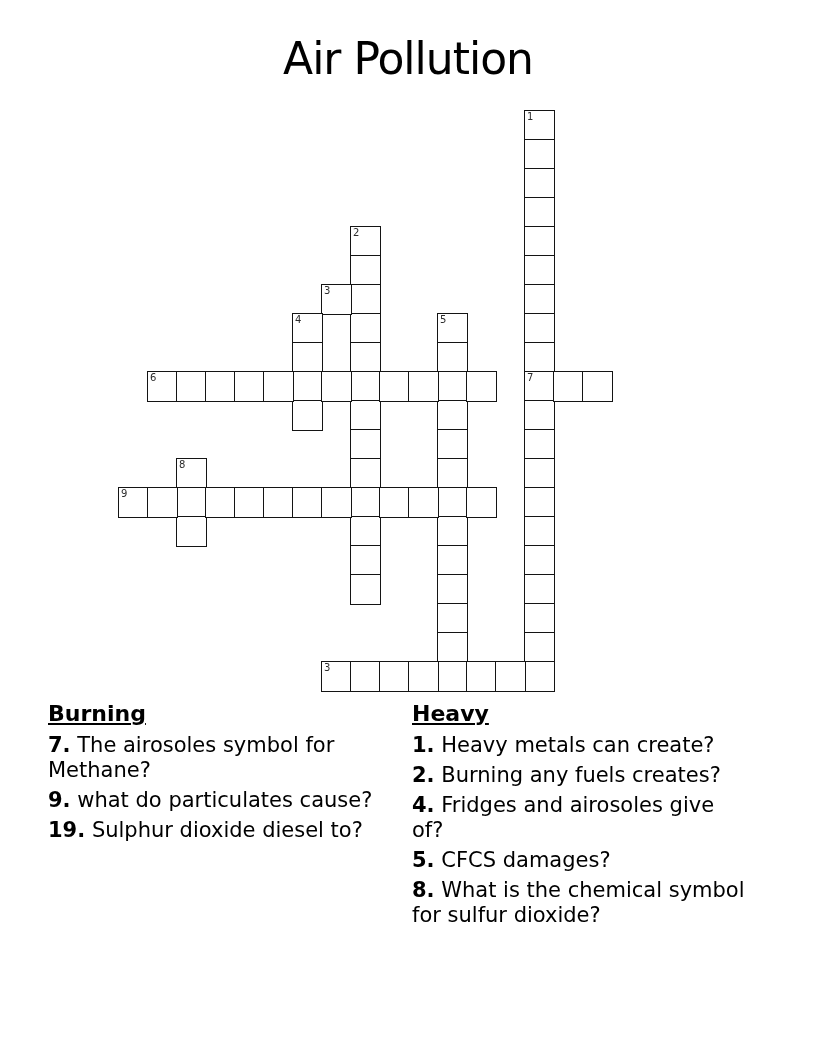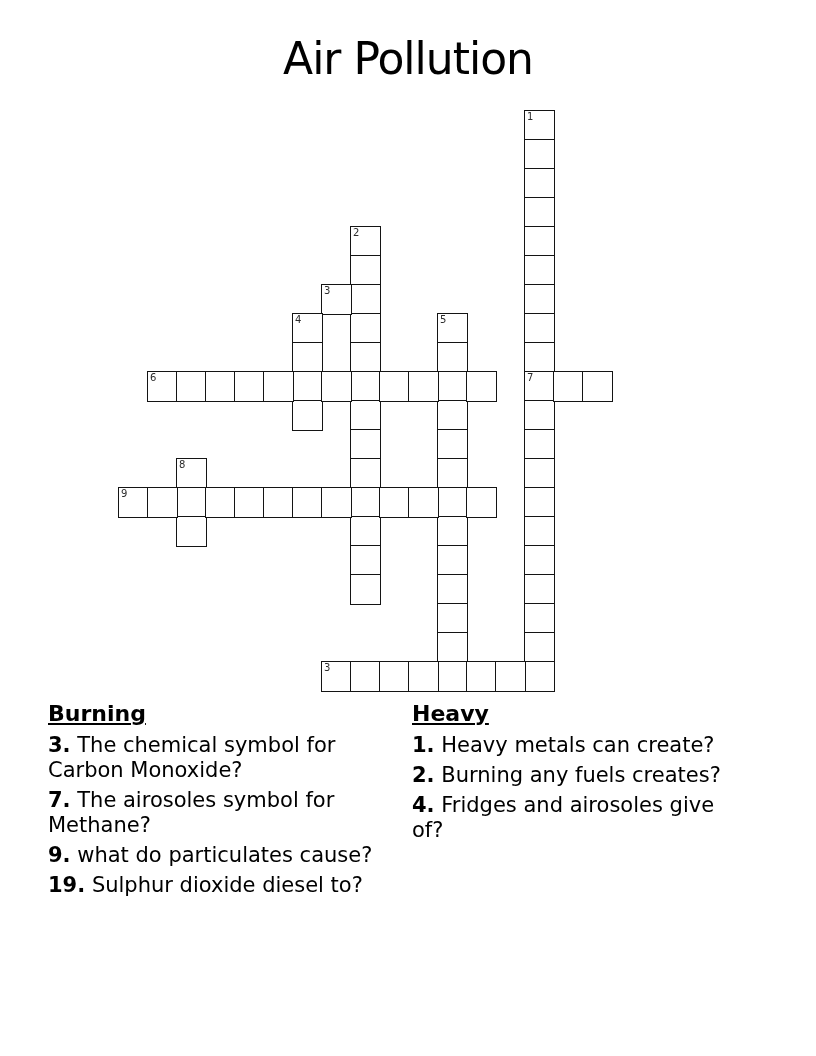--- a/index.html
+++ b/index.html
@@ -152,29 +152,30 @@
       <div class="cell" style="left: 232px; top: 551px;"></div>
       <div class="cell" style="left: 261px; top: 551px;"></div>
       <div class="cell" style="left: 290px; top: 551px;"></div>
       <div class="cell" style="left: 348px; top: 551px;"></div>
       <div class="cell" style="left: 377px; top: 551px;"></div>
     </div>
 
   <div class="clues-col clues-across">
     <div class="clues-header">Burning</div>
     <div>
-        <div class="clue"><span class="clue-num">3.</span><span class="clue-text"> The chemical symbol for Carbon Monoxide?</span></div>
         <div class="clue"><span class="clue-num">7.</span><span class="clue-text"> The airosoles symbol for Methane?</span></div>
         <div class="clue"><span class="clue-num">9.</span><span class="clue-text"> what do particulates cause?</span></div>
         <div class="clue"><span class="clue-num">19.</span><span class="clue-text"> Sulphur dioxide diesel to?</span></div>
       </div>
   </div>
 
   <div class="clues-col clues-down">
     <div class="clues-header">Heavy</div>
     <div>
         <div class="clue"><span class="clue-num">1.</span><span class="clue-text"> Heavy metals can create?</span></div>
         <div class="clue"><span class="clue-num">2.</span><span class="clue-text"> Burning any fuels creates?</span></div>
         <div class="clue"><span class="clue-num">4.</span><span class="clue-text"> Fridges and airosoles give of?</span></div>
+        <div class="clue"><span class="clue-num">5.</span><span class="clue-text"> CFCS damages?</span></div>
+        <div class="clue"><span class="clue-num">8.</span><span class="clue-text"> What is the chemical symbol for sulfur dioxide?</span></div>
       </div>
   </div>
 
 </div>
 
 </body></html>

